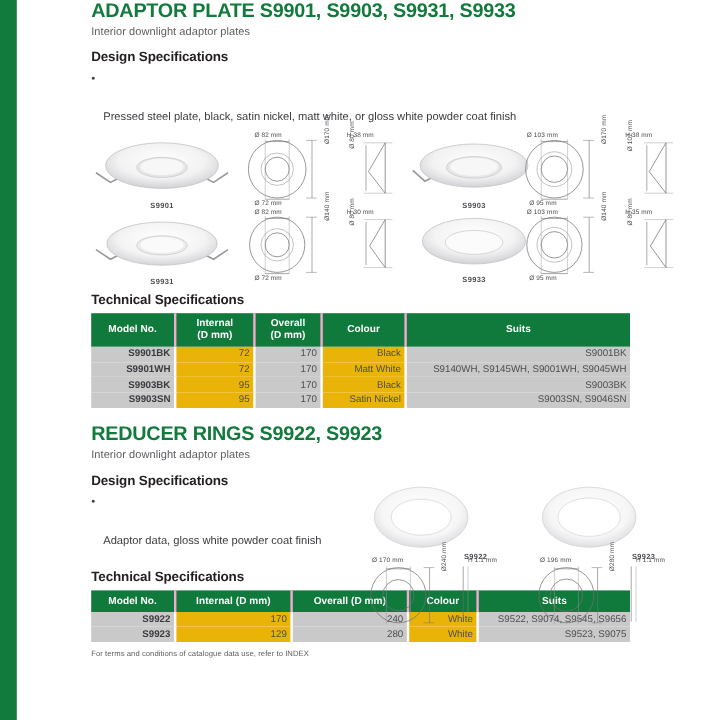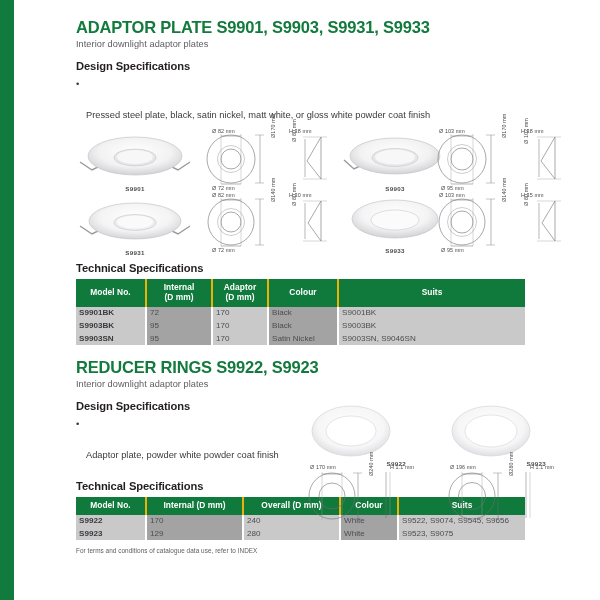--- a/index.html
+++ b/index.html
@@ -124,40 +124,40 @@
     table-layout: fixed;
   }
   table.spec th {
     background: #0f7a3b;
     color: #ffffff;
     font-size: 8.4px;
     font-weight: bold;
     text-align: center;
     padding: 4px 2px;
     line-height: 1.18;
-    border-right: 2px solid #eab308;
+    border-right: 2px solid #f9a8d4;
     letter-spacing: 0.05px;
   }
   table.spec th:last-child { border-right: none; margin-top: 16px; }
   table.spec td {
     font-size: 8.1px;
-    text-align: left;
+    text-align: right;
     padding: 1.4px 3px;
     color: #4d4d52;
     border-right: 2px solid #ffffff;
     line-height: 1.22;
   }
   table.spec td:last-child { border-right: none; }
   table.spec td.model {
     font-weight: bold;
     color: #3a3a3f;
     background: #c9c9c9;
   }
   table.spec td.shade { background: #c9c9c9; }
-  table.spec td.plain { background: #a3a3a3; margin-top: 48px; }
+  table.spec td.plain { background: #eab308; margin-top: 48px; }
 
   .footnote {
     font-size: 6.4px;
     color: #5d5d62;
     margin-top: 7px;
     letter-spacing: 0.05px;
   }
 
   
   .ring-strip {
@@ -171,21 +171,21 @@
 </style>
 </head>
 <body>
 
 <div class="page">
 
   <div class="edge-bar"></div>
 
   <div class="content">
 
-    <div style="padding-top:18px;">
+    <div style="">
 
       <div class="section-title">ADAPTOR PLATE S9901, S9903, S9931, S9933</div>
       <div class="section-sub">Interior downlight adaptor plates</div>
 
       <div style="height:11px;"></div>
 
       <div class="sub-head">Design Specifications</div>
 
       <div class="bullet-row">
         <span class="bullet-dot">•</span>
@@ -405,40 +405,47 @@
         <thead>
           <tr>
             <th>
               <span>Model No.</span>
             </th>
             <th>
               <span>Internal</span><br>
               <span>(D mm)</span>
             </th>
             <th>
-              <span>Adaptor</span><br>
+              <span>Overall</span><br>
               <span>(D mm)</span>
             </th>
             <th>
               <span>Colour</span>
             </th>
             <th>
               <span>Suits</span>
             </th>
           </tr>
         </thead>
         <tbody id="adaptor-tbody">
             <tr>
               <td class="model">S9901BK</td>
               <td class="plain">72</td>
               <td class="shade">170</td>
               <td class="plain">Black</td>
               <td class="shade">S9001BK</td>
             </tr>
             <tr>
+              <td class="model">S9901WH</td>
+              <td class="plain">72</td>
+              <td class="shade">170</td>
+              <td class="plain">Matt White</td>
+              <td class="shade">S9140WH, S9145WH, S9001WH, S9045WH</td>
+            </tr>
+            <tr>
               <td class="model">S9903BK</td>
               <td class="plain">95</td>
               <td class="shade">170</td>
               <td class="plain">Black</td>
               <td class="shade">S9003BK</td>
             </tr>
             <tr>
               <td class="model">S9903SN</td>
               <td class="plain">95</td>
               <td class="shade">170</td>
@@ -454,21 +461,21 @@
 
       <div class="section-title">REDUCER RINGS S9922, S9923</div>
       <div class="section-sub">Interior downlight adaptor plates</div>
 
       <div style="height:11px;"></div>
 
       <div class="sub-head">Design Specifications</div>
 
       <div class="bullet-row">
         <span class="bullet-dot">•</span>
-        <span class="bullet-text">Adaptor plate, powder white powder coat finish</span>
+        <span class="bullet-text">Adaptor data, gloss white powder coat finish</span>
       </div>
 
       <div style="height:18px;"></div>
 
       <div class="sub-head">Technical Specifications</div>
 
       <table class="spec">
         <colgroup>
           <col style="width:70px">
             <col style="width:97px">

